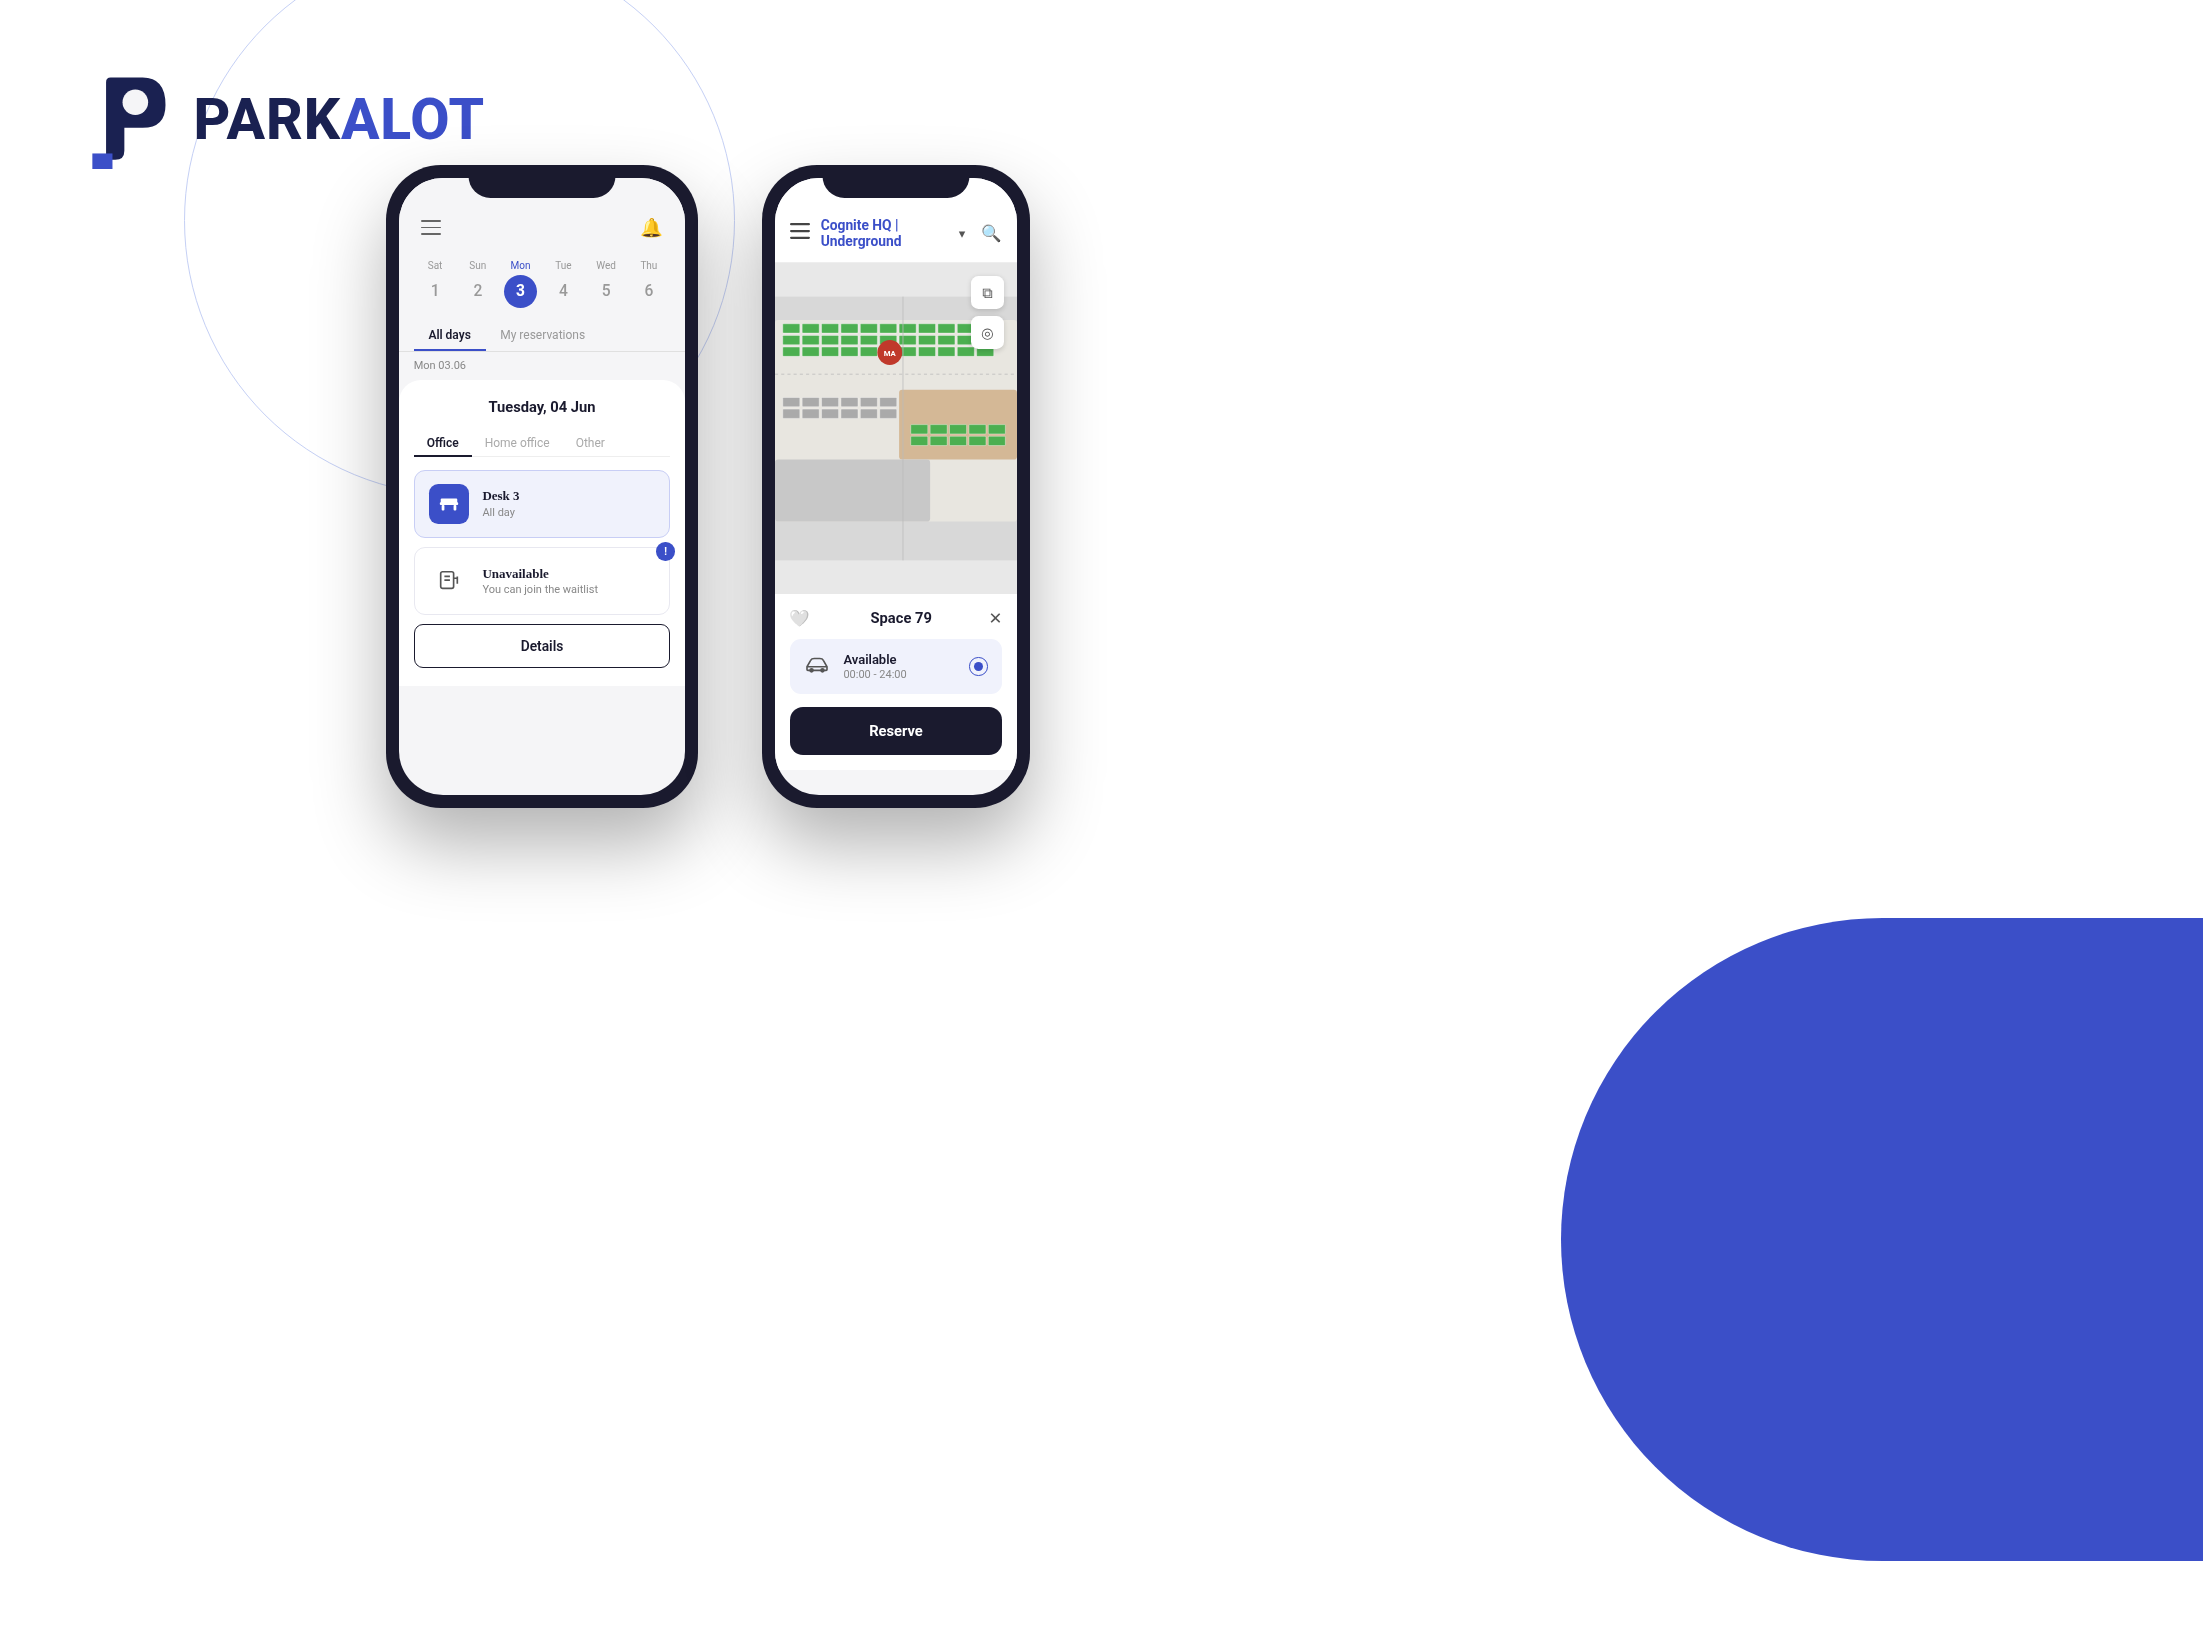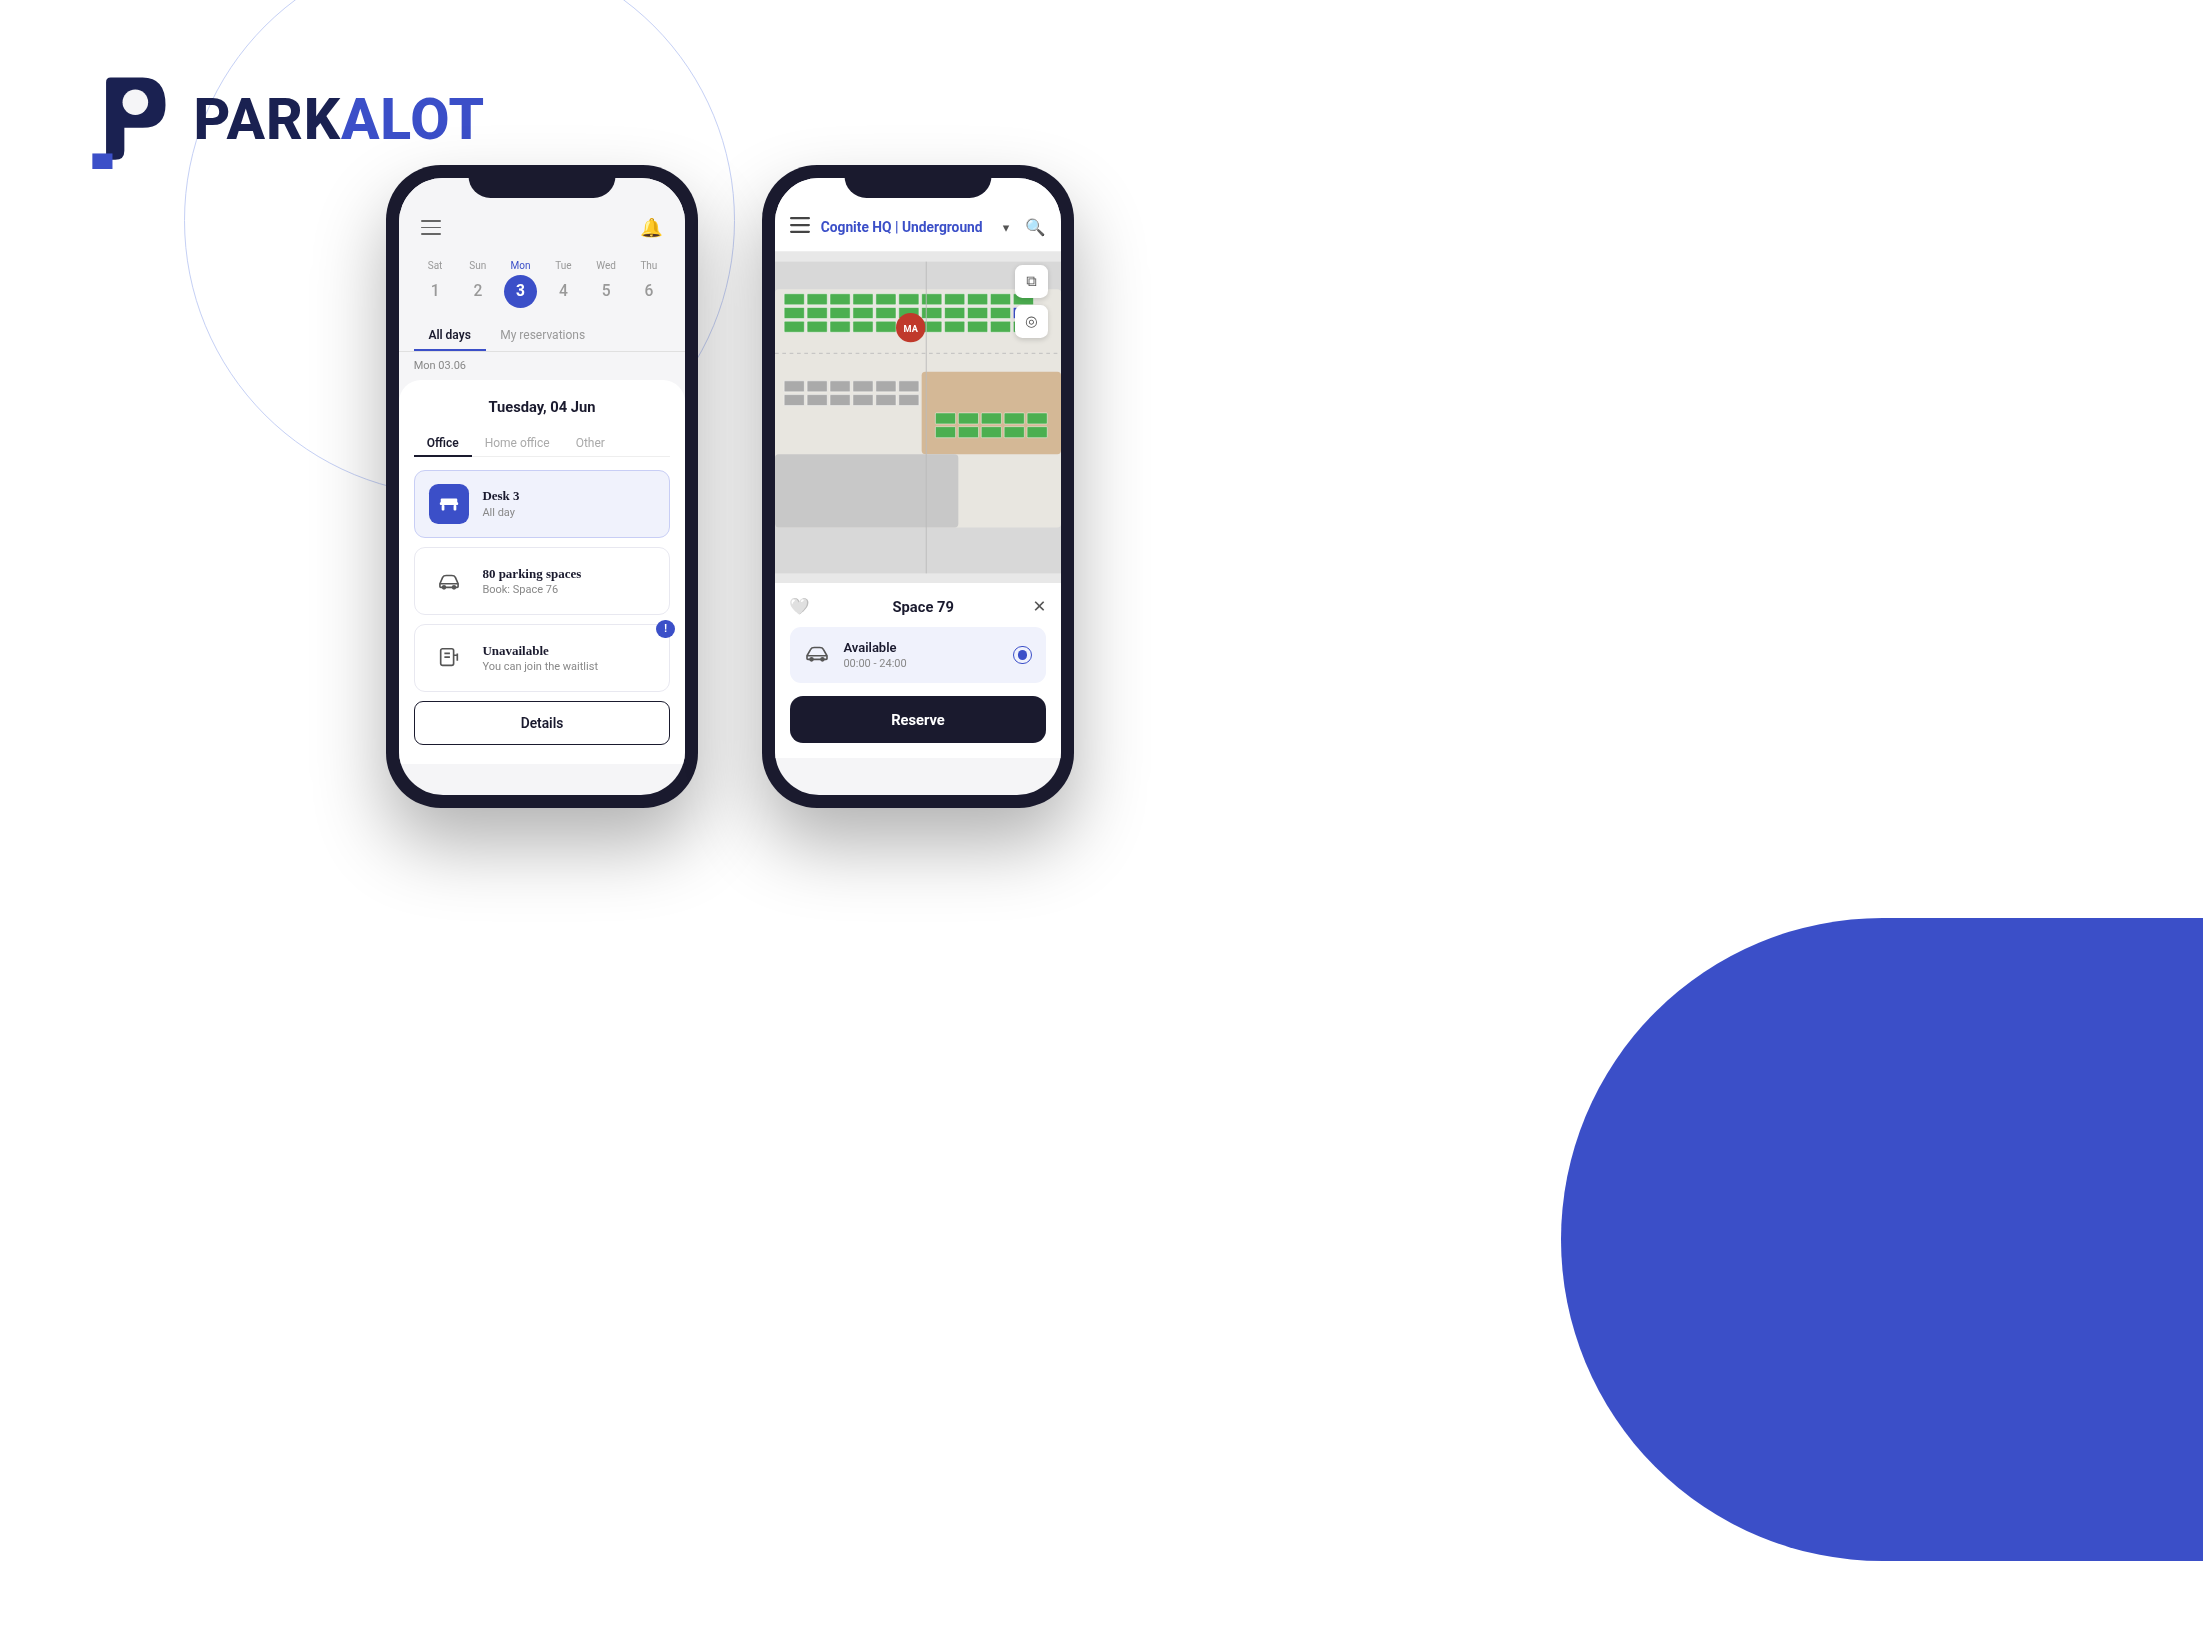--- a/index.html
+++ b/index.html
@@ -91,21 +91,21 @@
       height: 617px;
       background: #f5f5f7;
     }
 
     
     .phone-right {
       left: 762px;
       top: 165px;
     }
     .phone-right .phone-frame {
-      width: 312px;
+      width: 268px;
       height: 643px;
     }
     .phone-right .phone-screen {
       height: 617px;
       background: #f5f5f7;
     }
 
     
     .screen1-header {
       background: #f5f5f7;
@@ -538,34 +538,20 @@
               <rect x="17" y="13" width="3" height="6" rx="1"></rect>
               <rect x="3" y="6" width="18" height="5" rx="1"></rect>
             </svg>
           </div>
           <div class="booking-info">
             <h3>Desk 3</h3>
             <p>All day</p>
           </div>
         </div>
 
-        <div class="booking-card">
-          <div class="booking-icon-plain">
-            <svg width="24" height="20" viewBox="0 0 26 22" fill="none" stroke="#555" stroke-width="1.8">
-              <path d="M3 14 L6 7 Q7 5 10 5 L16 5 Q19 5 20 7 L23 14 L23 17 Q23 18 22 18 L4 18 Q3 18 3 17 Z"></path>
-              <circle cx="7.5" cy="18" r="2.5" fill="#555" stroke="none"></circle>
-              <circle cx="18.5" cy="18" r="2.5" fill="#555" stroke="none"></circle>
-              <line x1="3" y1="14" x2="23" y2="14"></line>
-            </svg>
-          </div>
-          <div class="booking-info">
-            <h3>80 parking spaces</h3>
-            <p>Book: Space 76</p>
-          </div>
-        </div>
 
         <div class="booking-card" style="position:relative;">
           <div class="booking-icon-plain">
             <svg width="24" height="24" viewBox="0 0 26 26" fill="none" stroke="#555" stroke-width="1.8">
               <rect x="4" y="3" width="14" height="18" rx="2"></rect>
               <line x1="8" y1="8" x2="14" y2="8"></line>
               <line x1="8" y1="12" x2="14" y2="12"></line>
               <line x1="18" y1="10" x2="22" y2="10"></line>
               <line x1="22" y1="8" x2="22" y2="16"></line>
             </svg>

